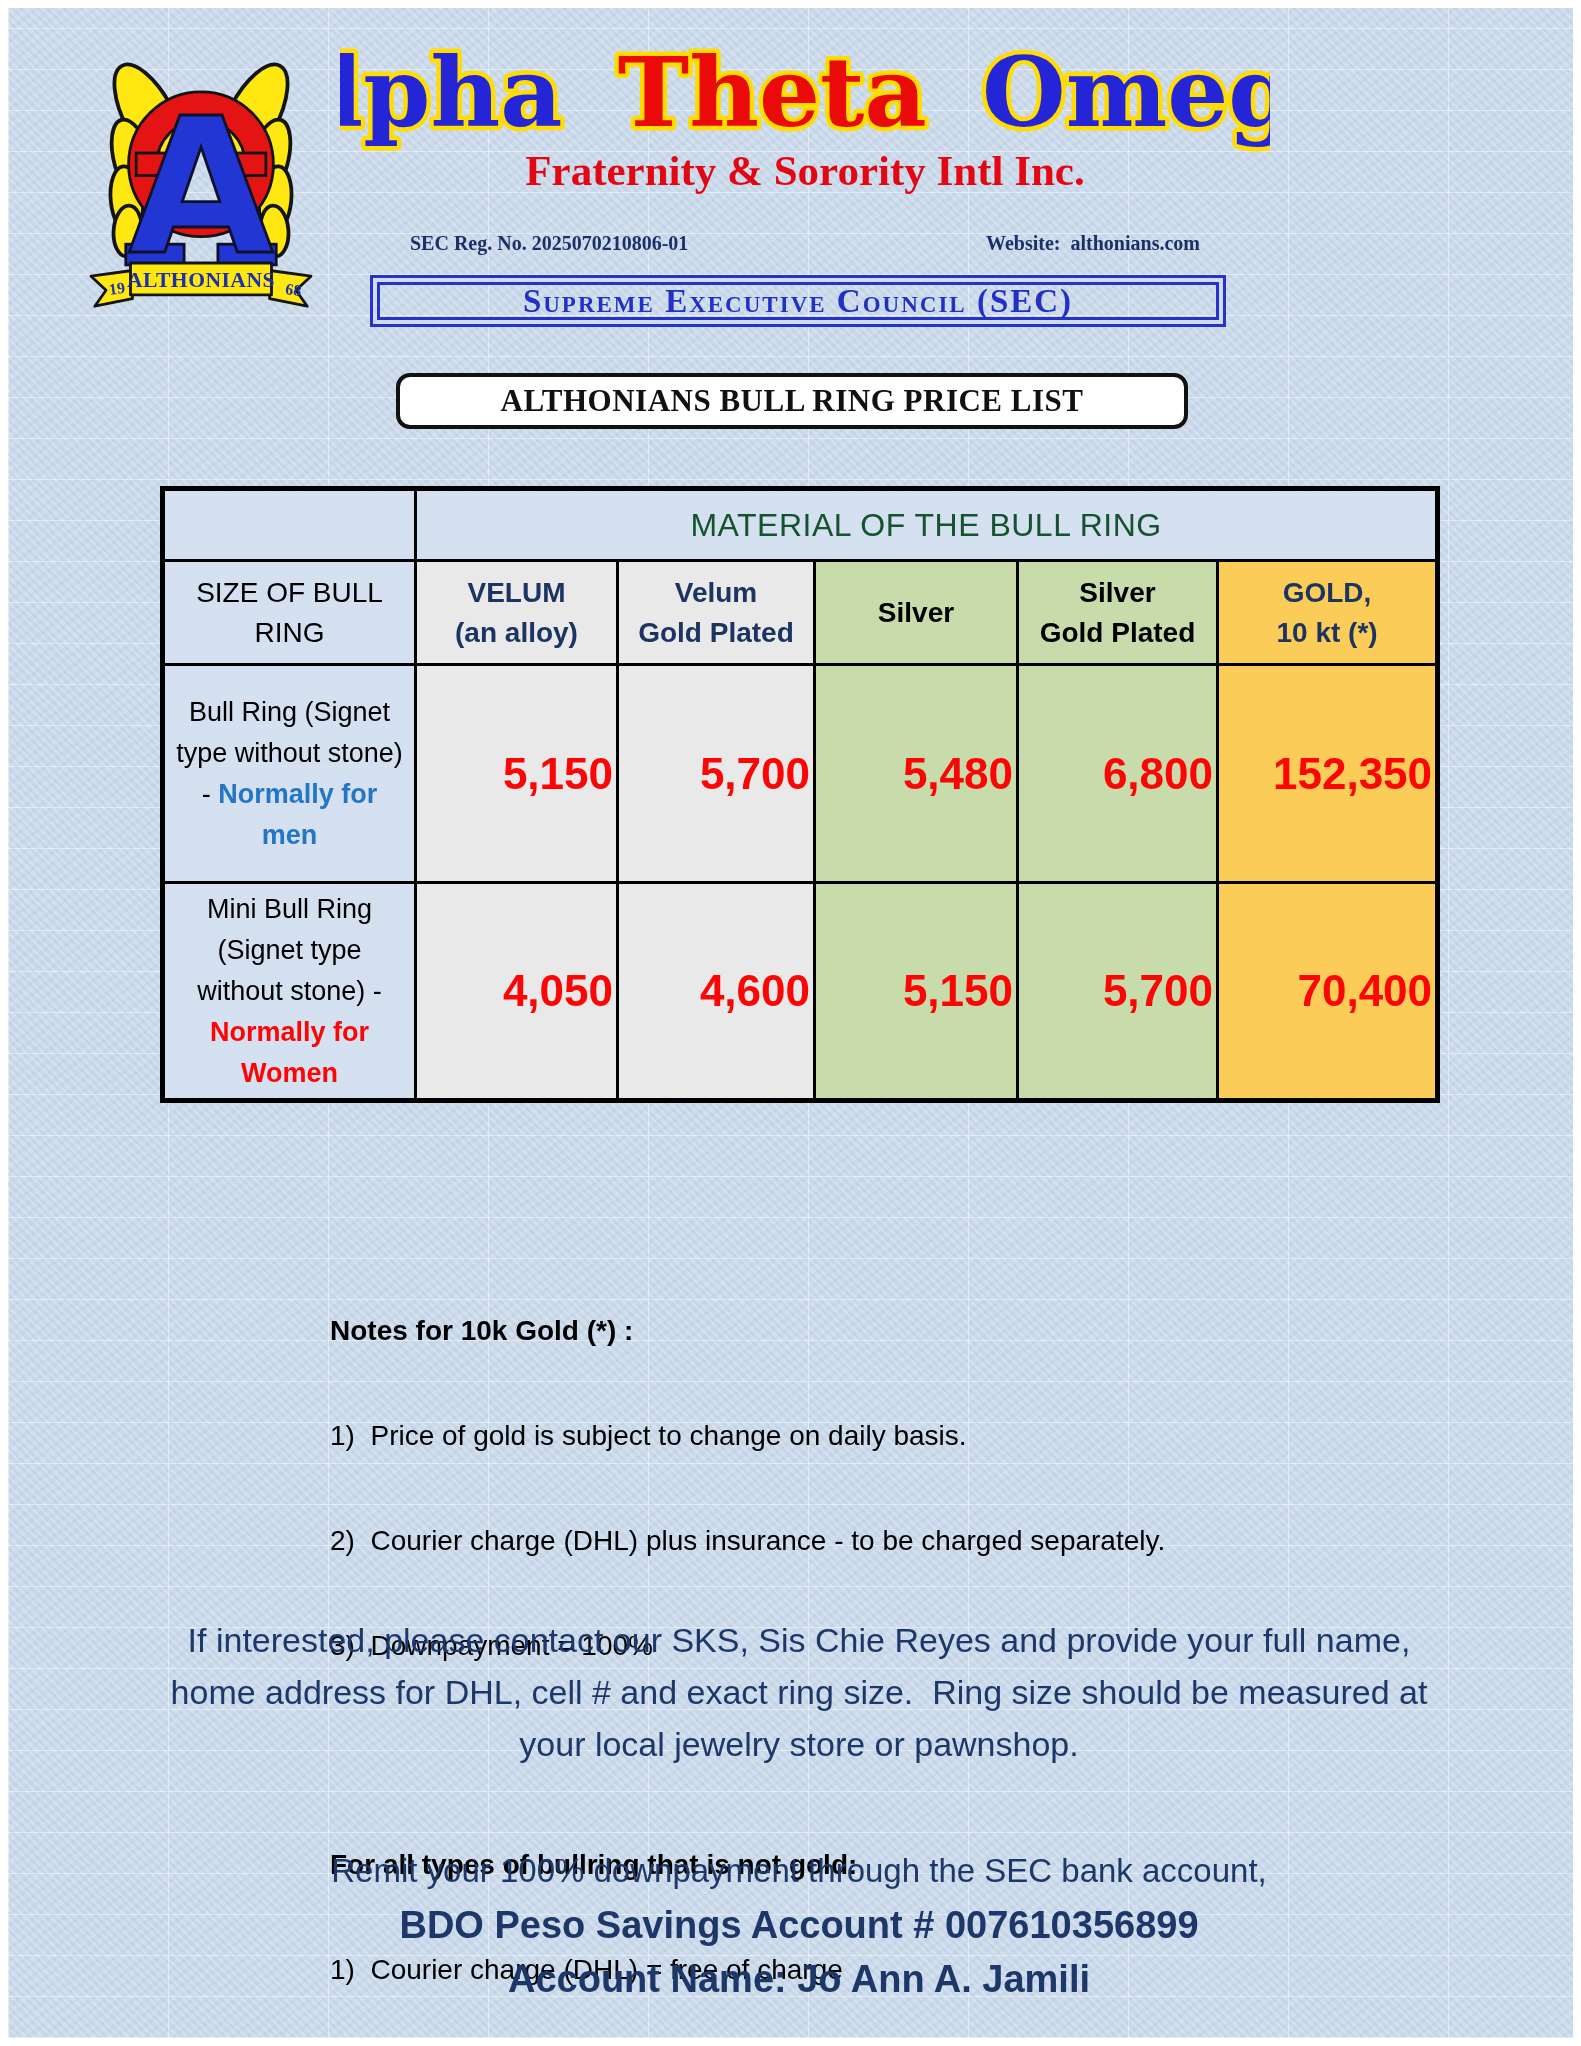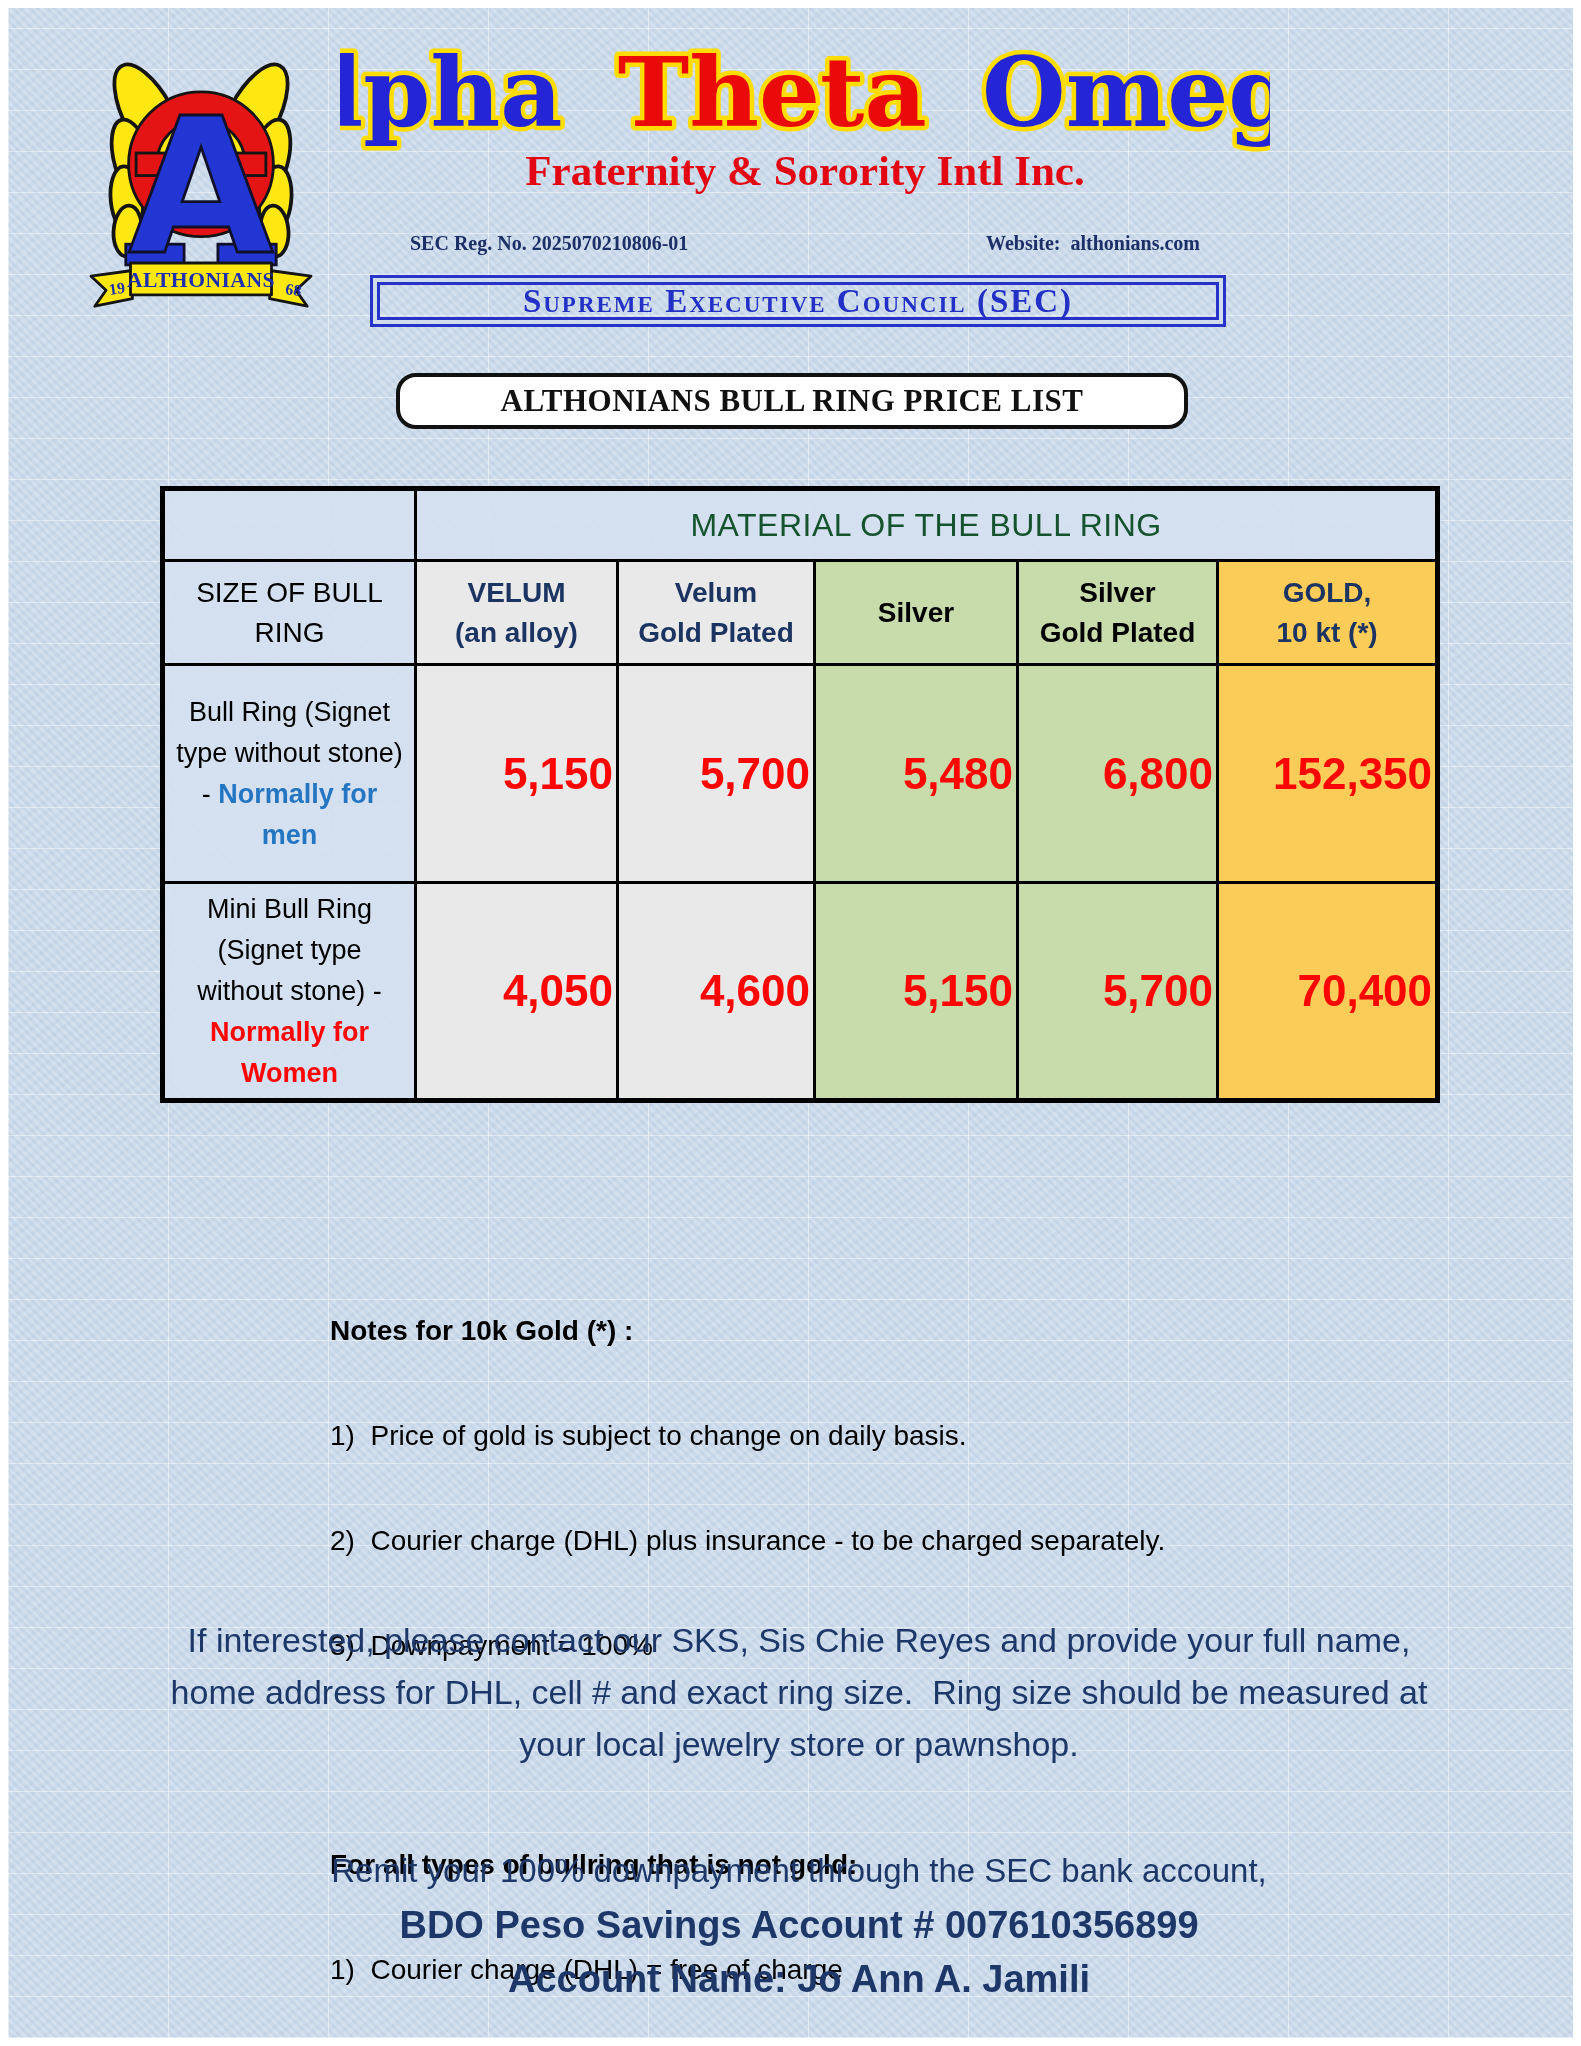--- a/index.html
+++ b/index.html
@@ -43,21 +43,21 @@
     display:flex;align-items:center;justify-content:center;
   }
   .council-text{
     font-family:"Liberation Serif", serif;font-weight:bold;
     font-variant:small-caps;letter-spacing:2px;
     font-size:33px;color:#2230c5;
   }
   .pricelist-box{
     left:388px;top:365px;width:792px;height:56px;
     box-sizing:border-box;background:#ffffff;
-    border:4px solid #111111;border-radius:20px;
+    border:4px solid #111111;border-radius:14px;
     display:flex;align-items:center;justify-content:center;
   }
   .pricelist-text{
     font-family:"Liberation Serif", serif;font-weight:bold;
     font-size:31px;color:#111111;letter-spacing:0.5px;
   }
 
   
   .price-table{
     left:152px;top:478px;width:1275px;

